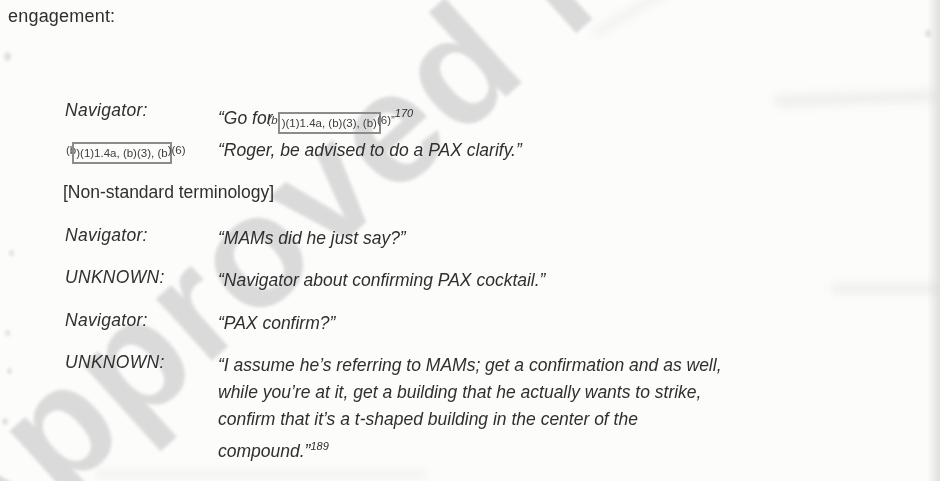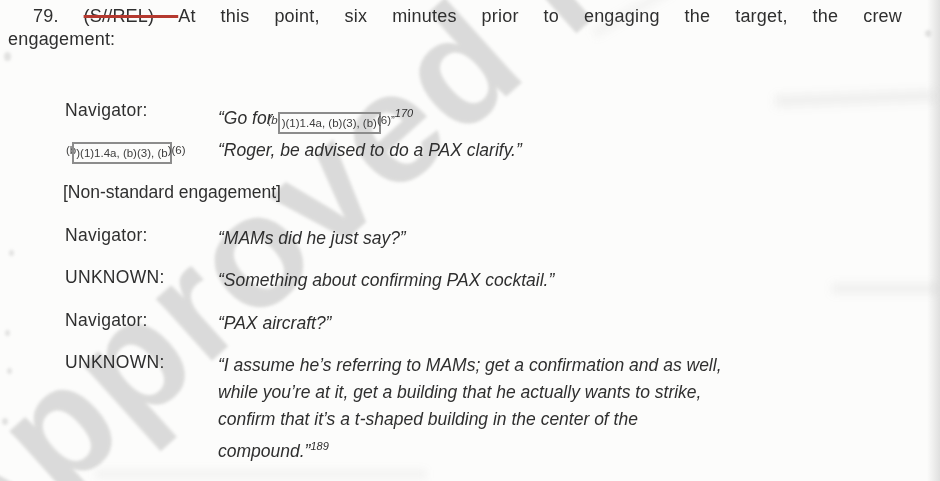--- a/index.html
+++ b/index.html
@@ -53,68 +53,67 @@
     vertical-align:-3px;letter-spacing:0;white-space:nowrap;
   }
   .pull-left{margin-left:-5px;}
   .tail-overlap{margin-right:-13px;position:relative;z-index:2;}
 
   
   .dialog{position:absolute;left:0;top:0;width:940px;height:481px;}
   .row{position:absolute;left:0;width:940px;}
   .r0{top:100px}.r1{top:137px}.r2{top:182px}.r3{top:225px}
   .r4{top:267px}.r5{top:310px}.r6{top:352px}
-  .spk{position:absolute;left:65px;top:0;font-size:17.5px;letter-spacing:.3px;}
+  .spk{position:absolute;left:65px;top:0;font-size:17.5px;letter-spacing:.3px;font-style:italic;}
   .spk-red{position:absolute;left:50px;top:5px;font-size:11.5px;color:#3d3d3d;white-space:nowrap;margin-left:16px;}
   .note{position:absolute;left:63px;top:0;font-size:17.5px;}
   .qt{position:absolute;left:218px;top:0;width:650px;
     font-size:17.5px;font-style:italic;line-height:27px;white-space:pre-line;}
   .fn{font-style:italic;font-size:11px;vertical-align:7px;letter-spacing:0;}
 </style>
 </head>
 <body>
 
 <div class="page">
 
   <div class="watermark">Approved for Re</div>
 
   <div class="para">
-    <div class="jline indent"><span>79. </span><span class="strike">(S//REL) </span><span> At this point, six minutes prior to engaging the target, the crew</span></div>
     <div>engagement:</div>
   </div>
 
   <div class="dialog">
 
     <div class="row r0">
       <span class="spk">Navigator:</span>
       <span class="qt"><span>“Go for</span><span class="small pull-left">(b</span><span class="rbox" style="font-style:normal">)(1)1.4a, (b)(3), (b)</span><span class="small" style="font-style:normal;margin-left:-4px">(6)”</span><span class="fn">170</span></span>
     </div>
 
     <div class="row r1">
       <span class="spk-red"><span>(b</span><span class="rbox" style="margin-left:-4px">)(1)1.4a, (b)(3), (b</span><span style="margin-left:-4px">)(6)</span></span>
       <span class="qt">“Roger, be advised to do a PAX clarify.”</span>
     </div>
 
     <div class="row r2">
-      <span class="note">[Non-standard engagement]</span>
+      <span class="note">[Non-standard terminology]</span>
     </div>
 
     <div class="row r3">
       <span class="spk">Navigator:</span>
       <span class="qt">“MAMs did he just say?”</span>
     </div>
 
     <div class="row r4">
       <span class="spk">UNKNOWN:</span>
-      <span class="qt">“Something about confirming PAX cocktail.”</span>
+      <span class="qt">“Navigator about confirming PAX cocktail.”</span>
     </div>
 
     <div class="row r5">
       <span class="spk">Navigator:</span>
-      <span class="qt">“PAX aircraft?”</span>
+      <span class="qt">“PAX confirm?”</span>
     </div>
 
     <div class="row r6">
       <span class="spk">UNKNOWN:</span>
       <span class="qt"><span>“I assume he’s referring to MAMs; get a confirmation and as well,
 while you’re at it, get a building that he actually wants to strike,
 confirm that it’s a t-shaped building in the center of the
 compound.”</span><span class="fn">189</span></span>
     </div>
 

